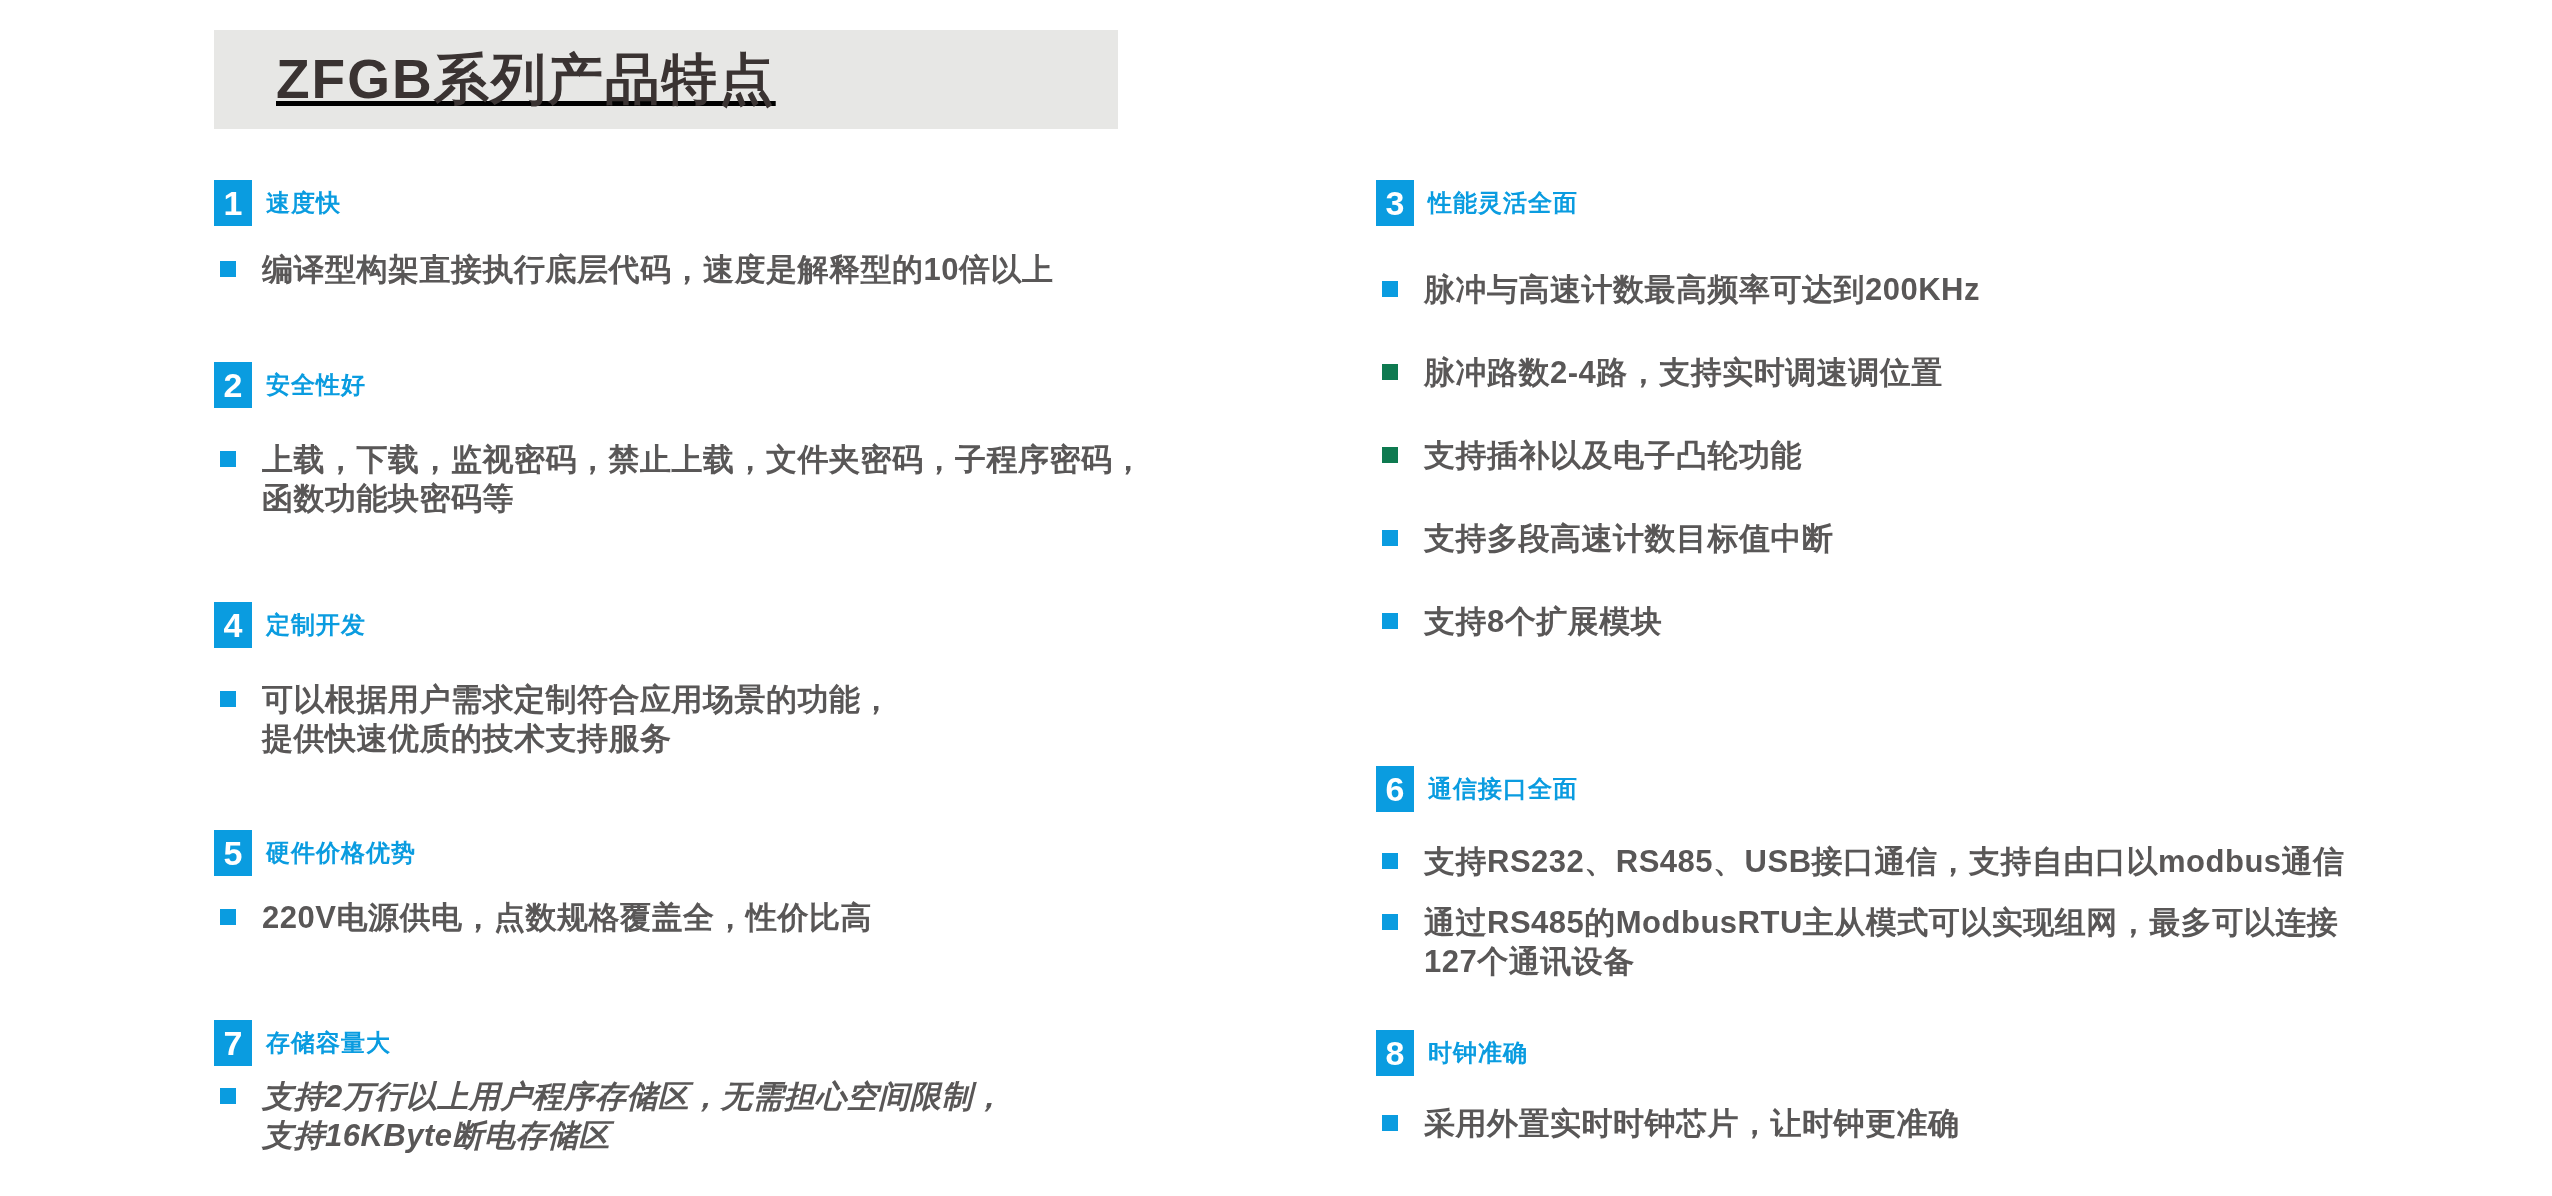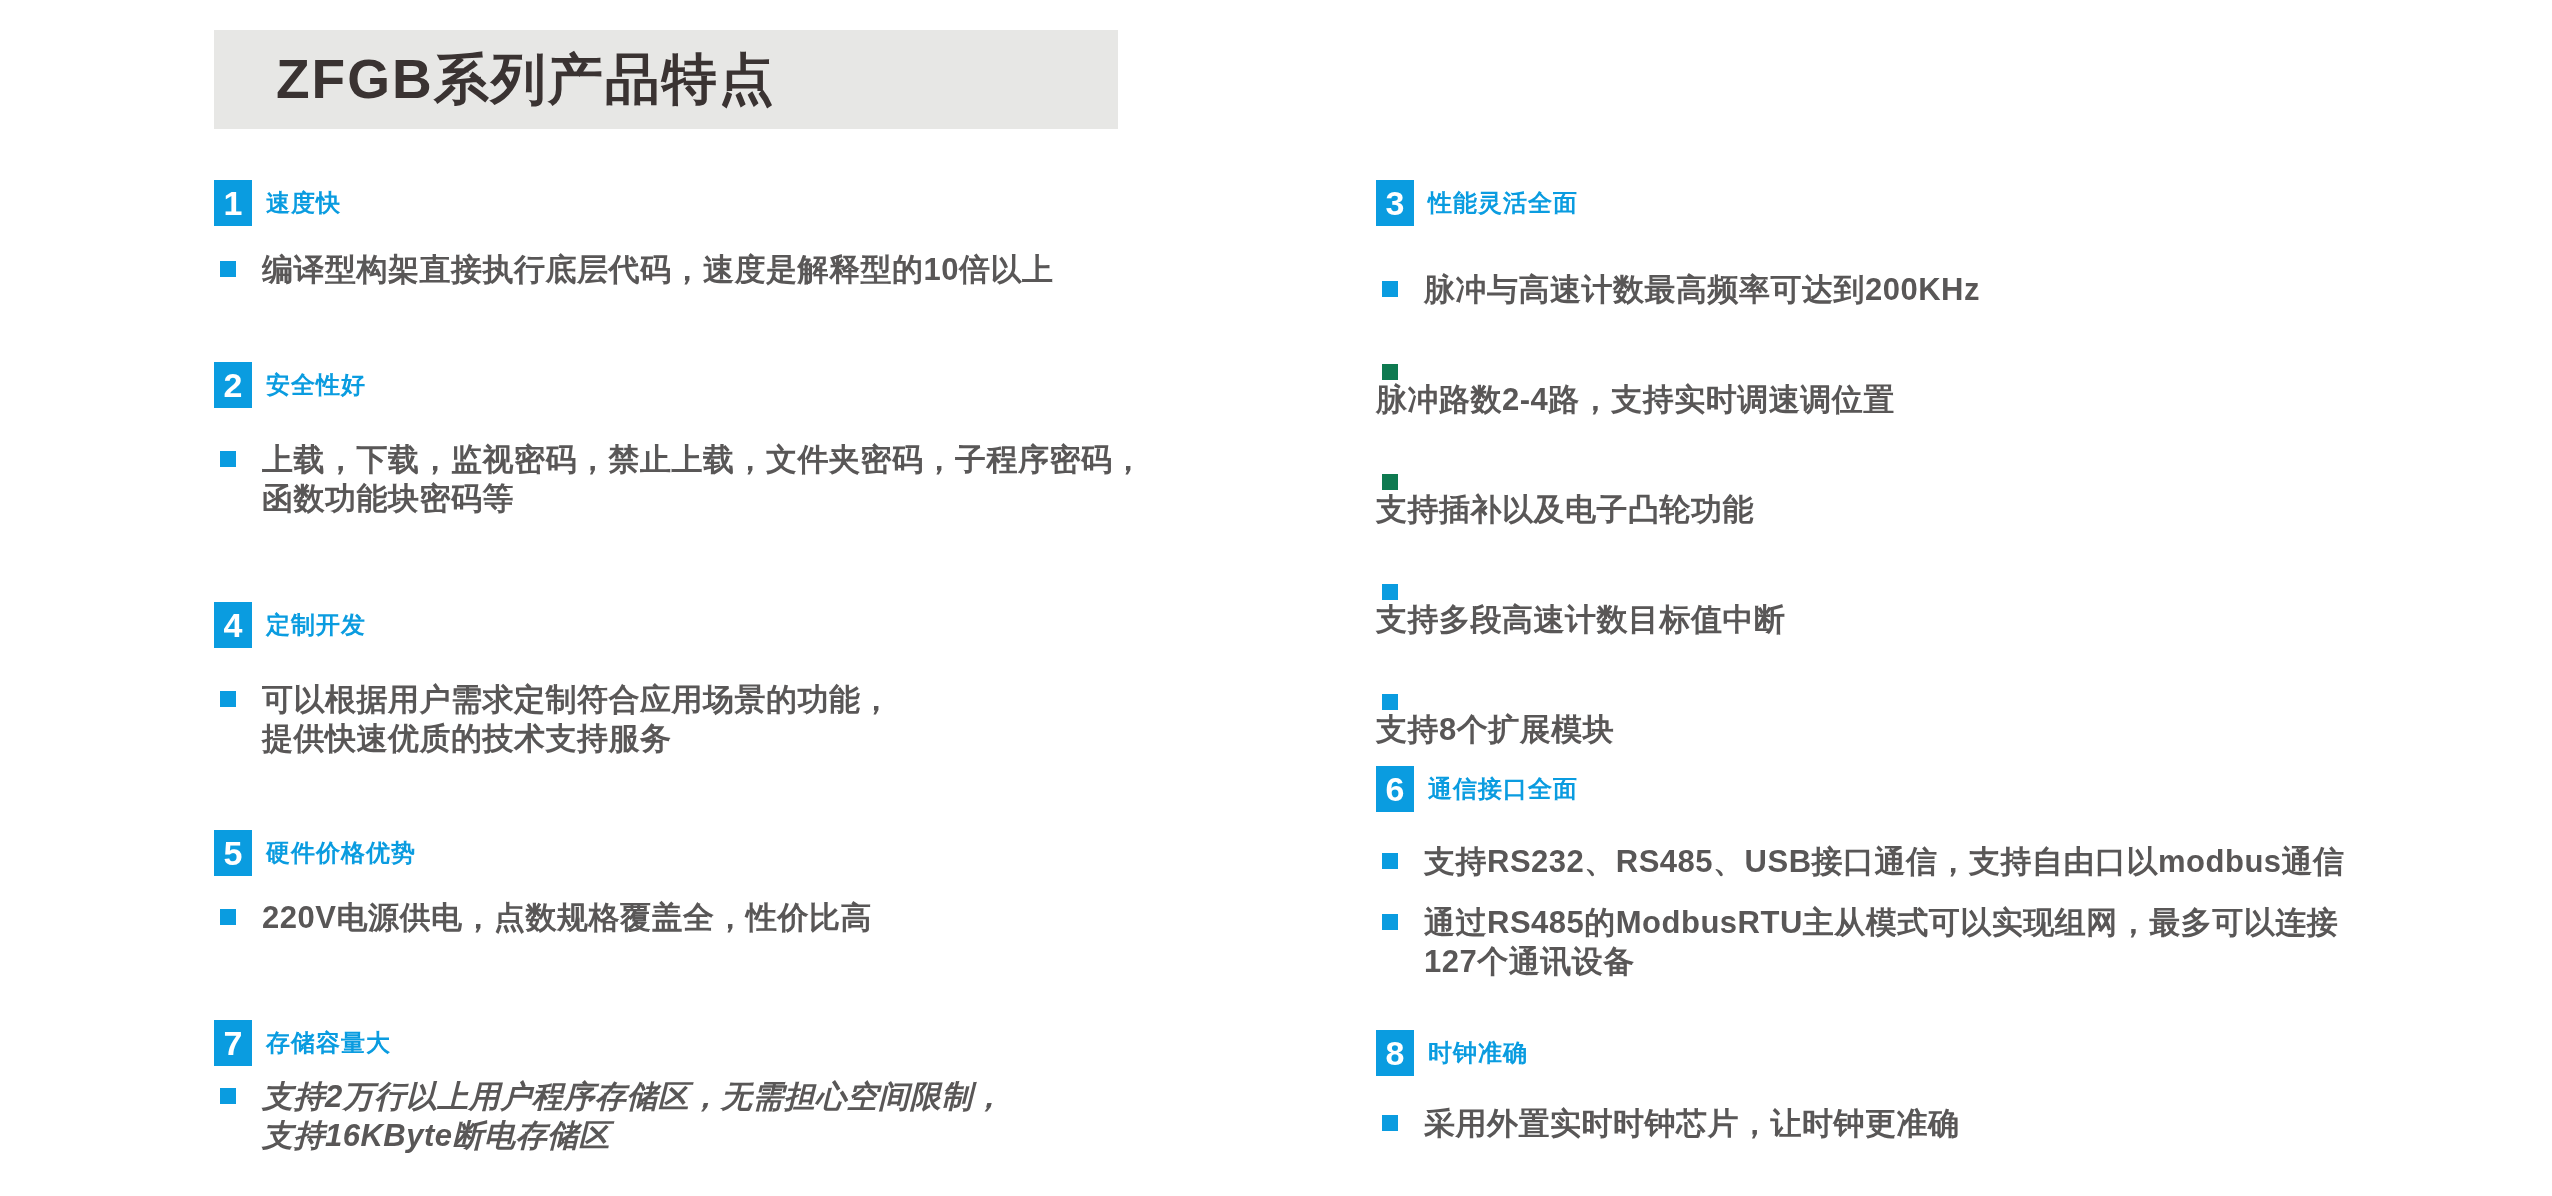--- a/index.html
+++ b/index.html
@@ -18,20 +18,21 @@
   
   .title-box {
     position: absolute;
     left: 214px;
     top: 30px;
     width: 904px;
     height: 99px;
     background: #e7e7e5;
     display: flex;
     align-items: center;
+    text-decoration: underline;
   }
   .title-text {
     padding-left: 62px;
     font-size: 55px;
     font-weight: bold;
     letter-spacing: 2px;
     color: #3a3332;
   }
   
   .sec { position: absolute; }
@@ -78,21 +79,21 @@
   #sec-5 .bullets { margin-top: 22px; }
   #sec-7 .bullets { margin-top: 11px; font-style: italic; }
   #sec-3 .bullets { margin-top: 44px; }
   #sec-6 .bullets { margin-top: 30px; }
   #sec-8 .bullets { margin-top: 28px; }
 
   li.bullet {
     display: flex;
     align-items: flex-start;
   }
-  #sec-3 li.bullet + li.bullet { margin-top: 44px; flex-direction: column; }
+  #sec-3 li.bullet + li.bullet { margin-top: 44px; }
   #sec-6 li.bullet + li.bullet { margin-top: 22px; }
 
   .marker {
     width: 16px;
     height: 16px;
     margin-top: 11px;
     margin-left: 6px;
     margin-right: 26px;
     background: #0a9ce0;
     flex-shrink: 0;

